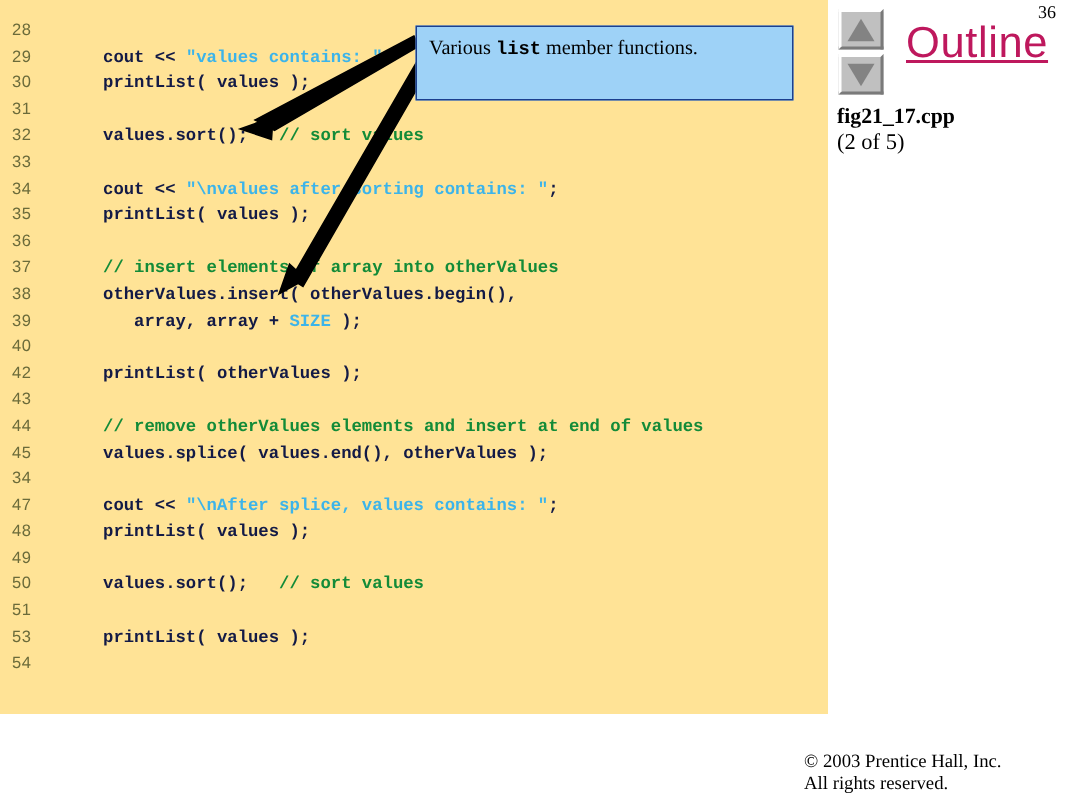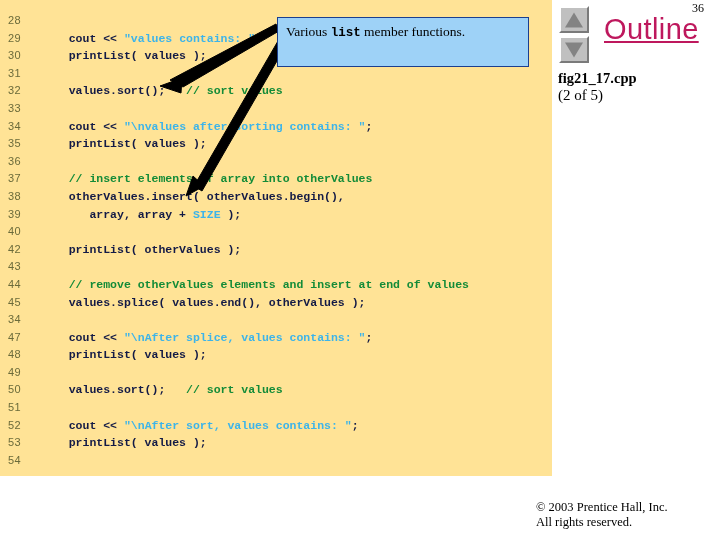--- a/index.html
+++ b/index.html
@@ -202,21 +202,20 @@
         <div class="code-line"><span class="lineno">42</span><span class="linecode"><span>   printList( otherValues );</span></span></div>
         <div class="code-line"><span class="lineno">43</span><span class="linecode"></span></div>
         <div class="code-line"><span class="lineno">44</span><span class="linecode"><span class="tok-com">   // remove otherValues elements and insert at end of values</span></span></div>
         <div class="code-line"><span class="lineno">45</span><span class="linecode"><span>   values.splice( values.end(), otherValues );</span></span></div>
         <div class="code-line"><span class="lineno">34</span><span class="linecode"></span></div>
         <div class="code-line"><span class="lineno">47</span><span class="linecode"><span>   cout &lt;&lt; </span><span class="tok-str">"\nAfter splice, values contains: "</span><span>;</span></span></div>
         <div class="code-line"><span class="lineno">48</span><span class="linecode"><span>   printList( values );</span></span></div>
         <div class="code-line"><span class="lineno">49</span><span class="linecode"></span></div>
         <div class="code-line"><span class="lineno">50</span><span class="linecode"><span>   values.sort();   </span><span class="tok-com">// sort values</span></span></div>
         <div class="code-line"><span class="lineno">51</span><span class="linecode"></span></div>
-        <div class="code-line"><span class="lineno">52</span><span class="linecode"><span>   cout &lt;&lt; </span><span class="tok-str">"\nAfter sort, values contains: "</span><span>;</span></span></div>
         <div class="code-line"><span class="lineno">53</span><span class="linecode"><span>   printList( values );</span></span></div>
         <div class="code-line"><span class="lineno">54</span><span class="linecode"></span></div>
       </div>
 
     <svg id="arrows" viewBox="0 0 552 476" xmlns="http://www.w3.org/2000/svg">
       <g fill="#000000" stroke="#000000">
 
         <polygon points="276,24 170,80 183,87 279,31"></polygon>
         <polygon points="160,86 182,78 181,93"></polygon>
 

